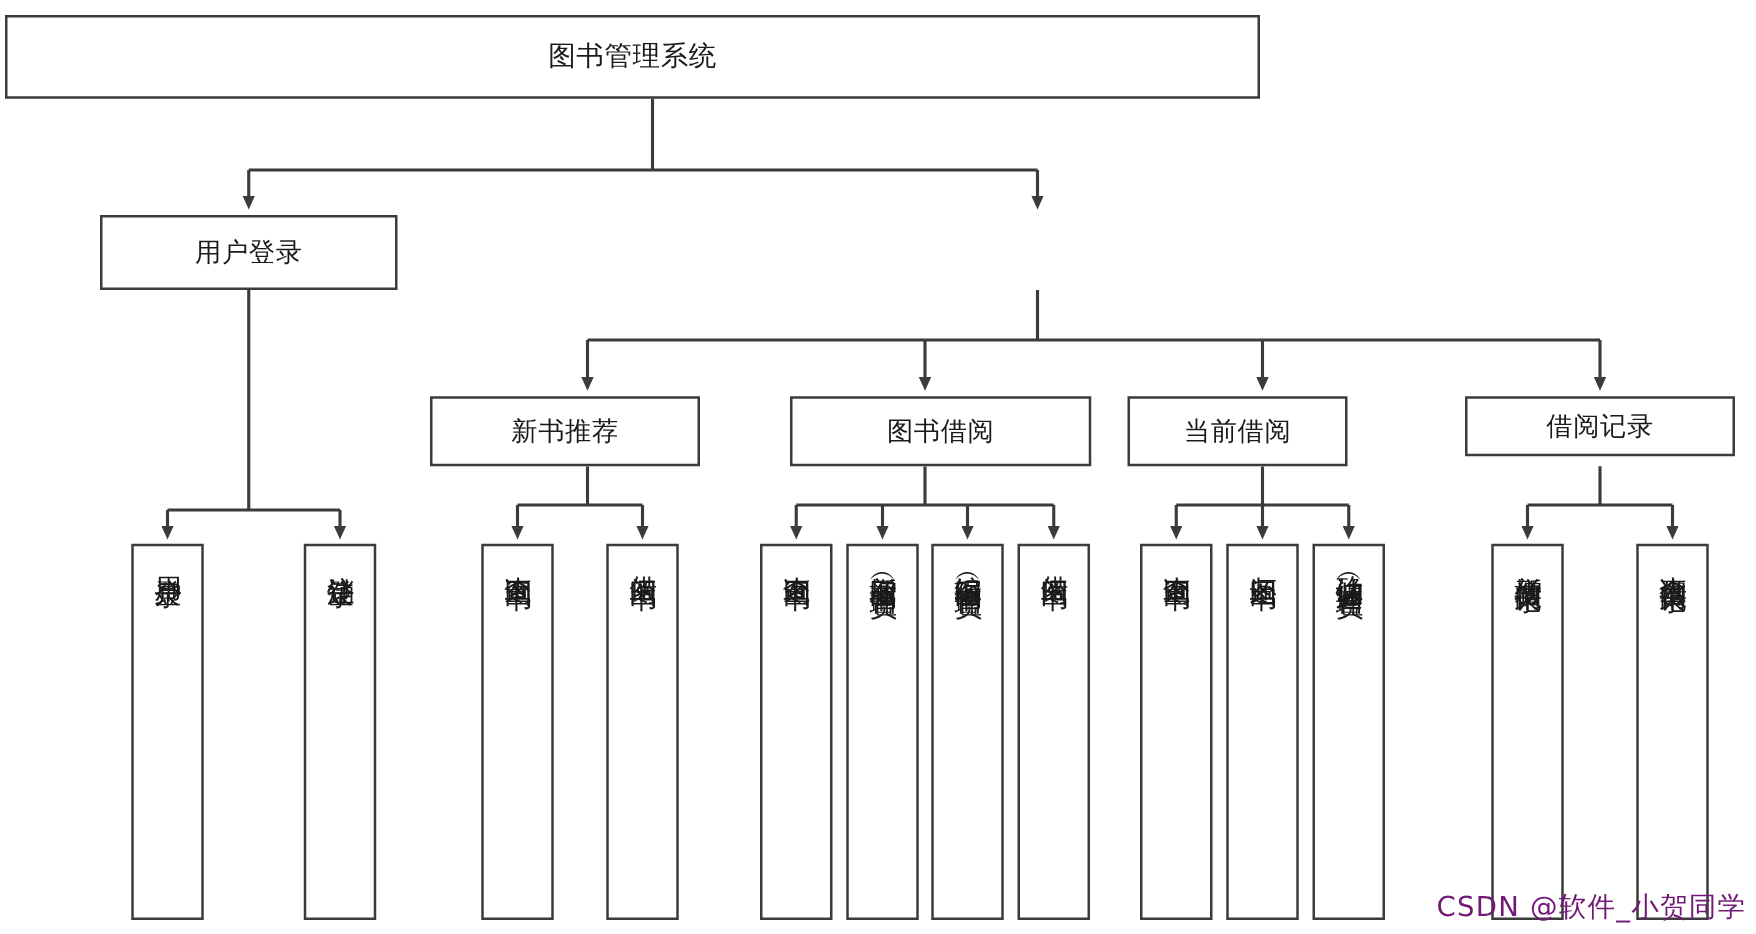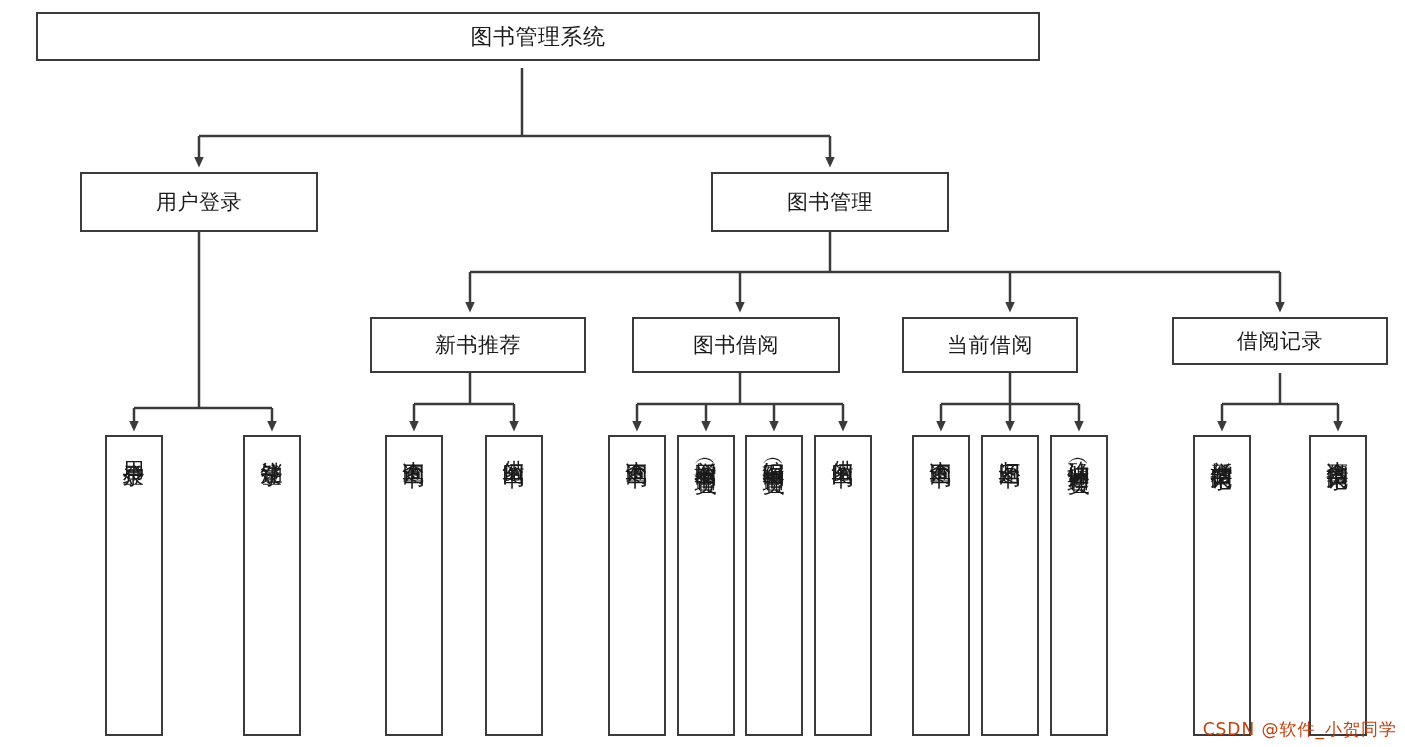--- a/index.html
+++ b/index.html
@@ -68,22 +68,22 @@
     stroke-width: 2.5;
     fill: none;
   }
   .arrowhead {
     fill: #3b3b3b;
   }
   .watermark {
     position: absolute;
     right: 8px;
     bottom: 6px;
-    font-size: 17px;
-    color: #c2410c;
+    font-size: 22px;
+    color: #701a75;
     letter-spacing: 1px;
     white-space: nowrap;
   }
 </style>
 </head>
 <body>
 
 <div id="canvas">
 
   <svg class="wires" viewBox="0 0 1405 747">
@@ -141,35 +141,32 @@
     </g>
 
     <g>
       <path class="wire" d="M1280,373 L1280,404"></path>
       <path class="wire" d="M1222,404 L1338,404"></path>
       <path class="wire" d="M1222,404 L1222,422" marker-end="url(#arrow)"></path>
       <path class="wire" d="M1338,404 L1338,422" marker-end="url(#arrow)"></path>
     </g>
   </svg>
 
-  <div class="node horiz root" style="left:36px; top:12px; width:1004px; height:49px;">
+  <div class="node horiz root" style="left:4px; top:12px; width:1004px; height:67px;">
     <span class="node-label">图书管理系统</span>
   </div>
 
   <div class="node horiz" style="left:80px; top:172px; width:238px; height:60px;">
     <span class="node-label">用户登录</span>
   </div>
-  <div class="node horiz" style="left:711px; top:172px; width:238px; height:60px;">
-    <span class="node-label">图书管理</span>
-  </div>
-
-  <div class="node horiz" style="left:370px; top:317px; width:216px; height:56px;">
+
+  <div class="node horiz" style="left:344px; top:317px; width:216px; height:56px;">
     <span class="node-label">新书推荐</span>
   </div>
-  <div class="node horiz" style="left:632px; top:317px; width:208px; height:56px;">
+  <div class="node horiz" style="left:632px; top:317px; width:241px; height:56px;">
     <span class="node-label">图书借阅</span>
   </div>
   <div class="node horiz" style="left:902px; top:317px; width:176px; height:56px;">
     <span class="node-label">当前借阅</span>
   </div>
   <div class="node horiz" style="left:1172px; top:317px; width:216px; height:48px;">
     <span class="node-label">借阅记录</span>
   </div>
 
   <div class="node vert" style="left:105px; top:435px; width:58px; height:301px;">

